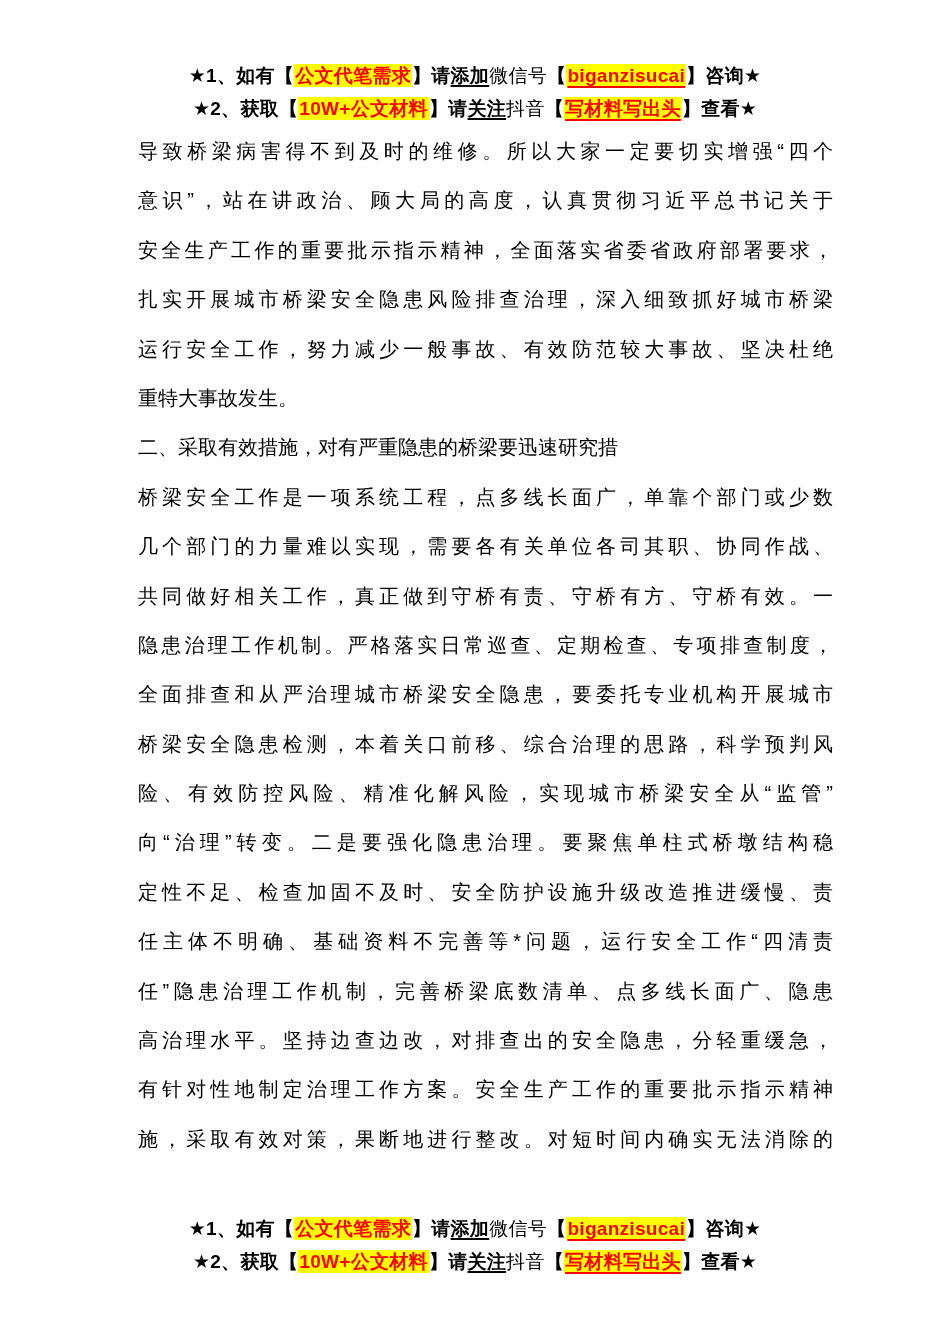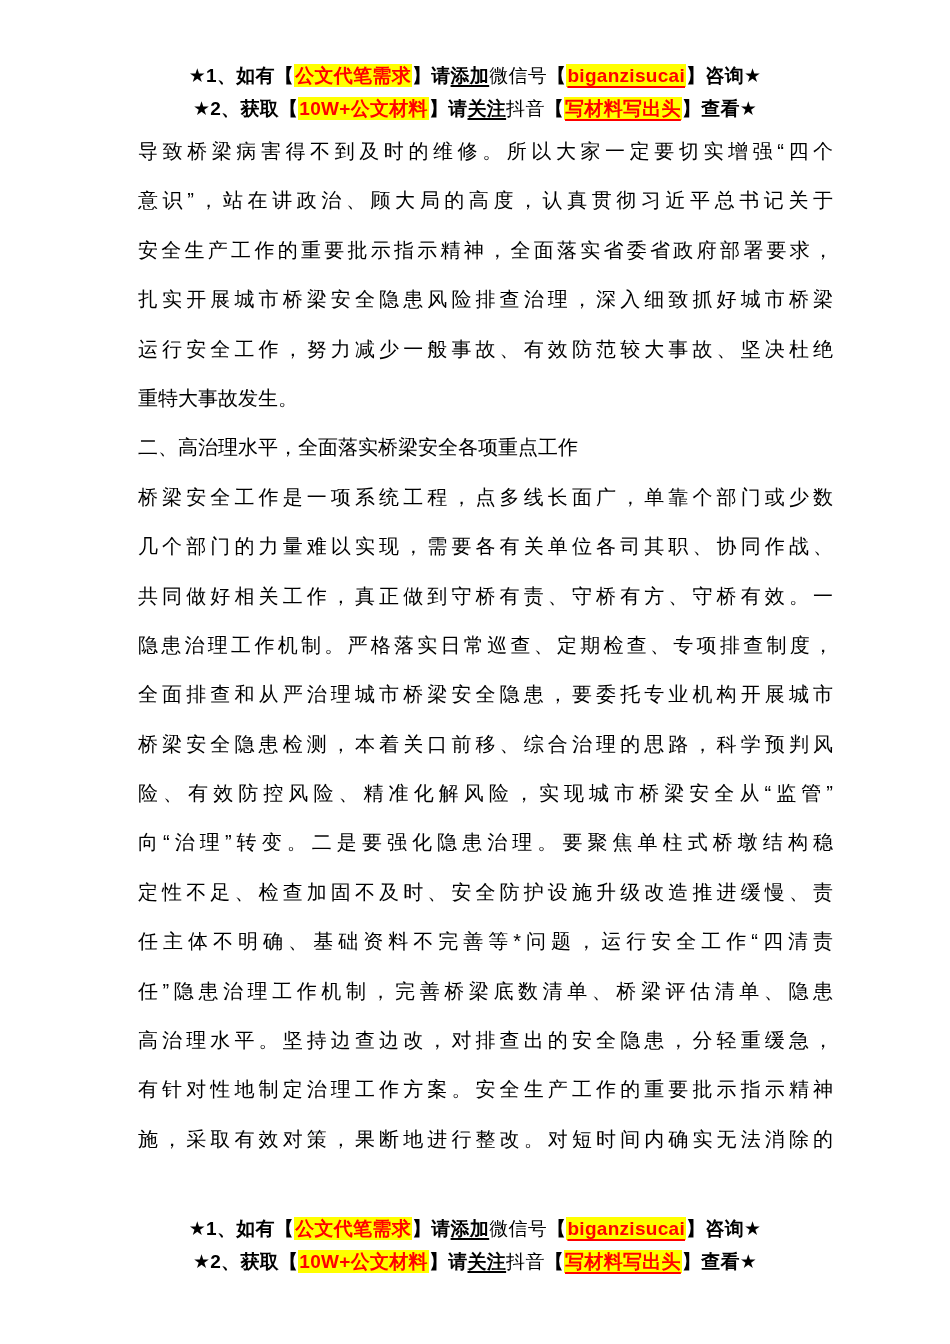--- a/index.html
+++ b/index.html
@@ -80,32 +80,32 @@
     <div class="promo-line"><span>★2、获取【</span><span class="seg-highlight">10W+公文材料</span><span>】请</span><span class="seg-underline">关注</span><span class="seg-regular">抖音</span><span>【</span><span class="seg-highlight-underline">写材料写出头</span><span>】查看★</span></div>
   </div>
 
   <div class="body-text">
     <div class="line">导致桥梁病害得不到及时的维修。所以大家一定要切实增强“四个</div>
     <div class="line">意识”，站在讲政治、顾大局的高度，认真贯彻习近平总书记关于</div>
     <div class="line">安全生产工作的重要批示指示精神，全面落实省委省政府部署要求，</div>
     <div class="line">扎实开展城市桥梁安全隐患风险排查治理，深入细致抓好城市桥梁</div>
     <div class="line">运行安全工作，努力减少一般事故、有效防范较大事故、坚决杜绝</div>
     <div class="line short">重特大事故发生。</div>
-    <div class="line short">二、高治理水平，全面落实桥梁安全各项重点工作</div>
+    <div class="line short">二、采取有效措施，对有严重隐患的桥梁要迅速研究措</div>
     <div class="line">桥梁安全工作是一项系统工程，点多线长面广，单靠个部门或少数</div>
     <div class="line">几个部门的力量难以实现，需要各有关单位各司其职、协同作战、</div>
     <div class="line">共同做好相关工作，真正做到守桥有责、守桥有方、守桥有效。一</div>
     <div class="line">隐患治理工作机制。严格落实日常巡查、定期检查、专项排查制度，</div>
     <div class="line">全面排查和从严治理城市桥梁安全隐患，要委托专业机构开展城市</div>
     <div class="line">桥梁安全隐患检测，本着关口前移、综合治理的思路，科学预判风</div>
     <div class="line">险、有效防控风险、精准化解风险，实现城市桥梁安全从“监管”</div>
     <div class="line">向“治理”转变。二是要强化隐患治理。要聚焦单柱式桥墩结构稳</div>
     <div class="line">定性不足、检查加固不及时、安全防护设施升级改造推进缓慢、责</div>
     <div class="line">任主体不明确、基础资料不完善等*问题，运行安全工作“四清责</div>
-    <div class="line">任”隐患治理工作机制，完善桥梁底数清单、桥梁评估清单、隐患</div>
+    <div class="line">任”隐患治理工作机制，完善桥梁底数清单、点多线长面广、隐患</div>
     <div class="line">高治理水平。坚持边查边改，对排查出的安全隐患，分轻重缓急，</div>
     <div class="line">有针对性地制定治理工作方案。安全生产工作的重要批示指示精神</div>
     <div class="line">施，采取有效对策，果断地进行整改。对短时间内确实无法消除的</div>
   </div>
 
   <div class="promo promo-bottom">
     <div class="promo-line"><span>★1、如有【</span><span class="seg-highlight">公文代笔需求</span><span>】请</span><span class="seg-underline">添加</span><span class="seg-regular">微信号</span><span>【</span><span class="seg-highlight-underline">biganzisucai</span><span>】咨询★</span></div>
     <div class="promo-line"><span>★2、获取【</span><span class="seg-highlight">10W+公文材料</span><span>】请</span><span class="seg-underline">关注</span><span class="seg-regular">抖音</span><span>【</span><span class="seg-highlight-underline">写材料写出头</span><span>】查看★</span></div>
   </div>
 

